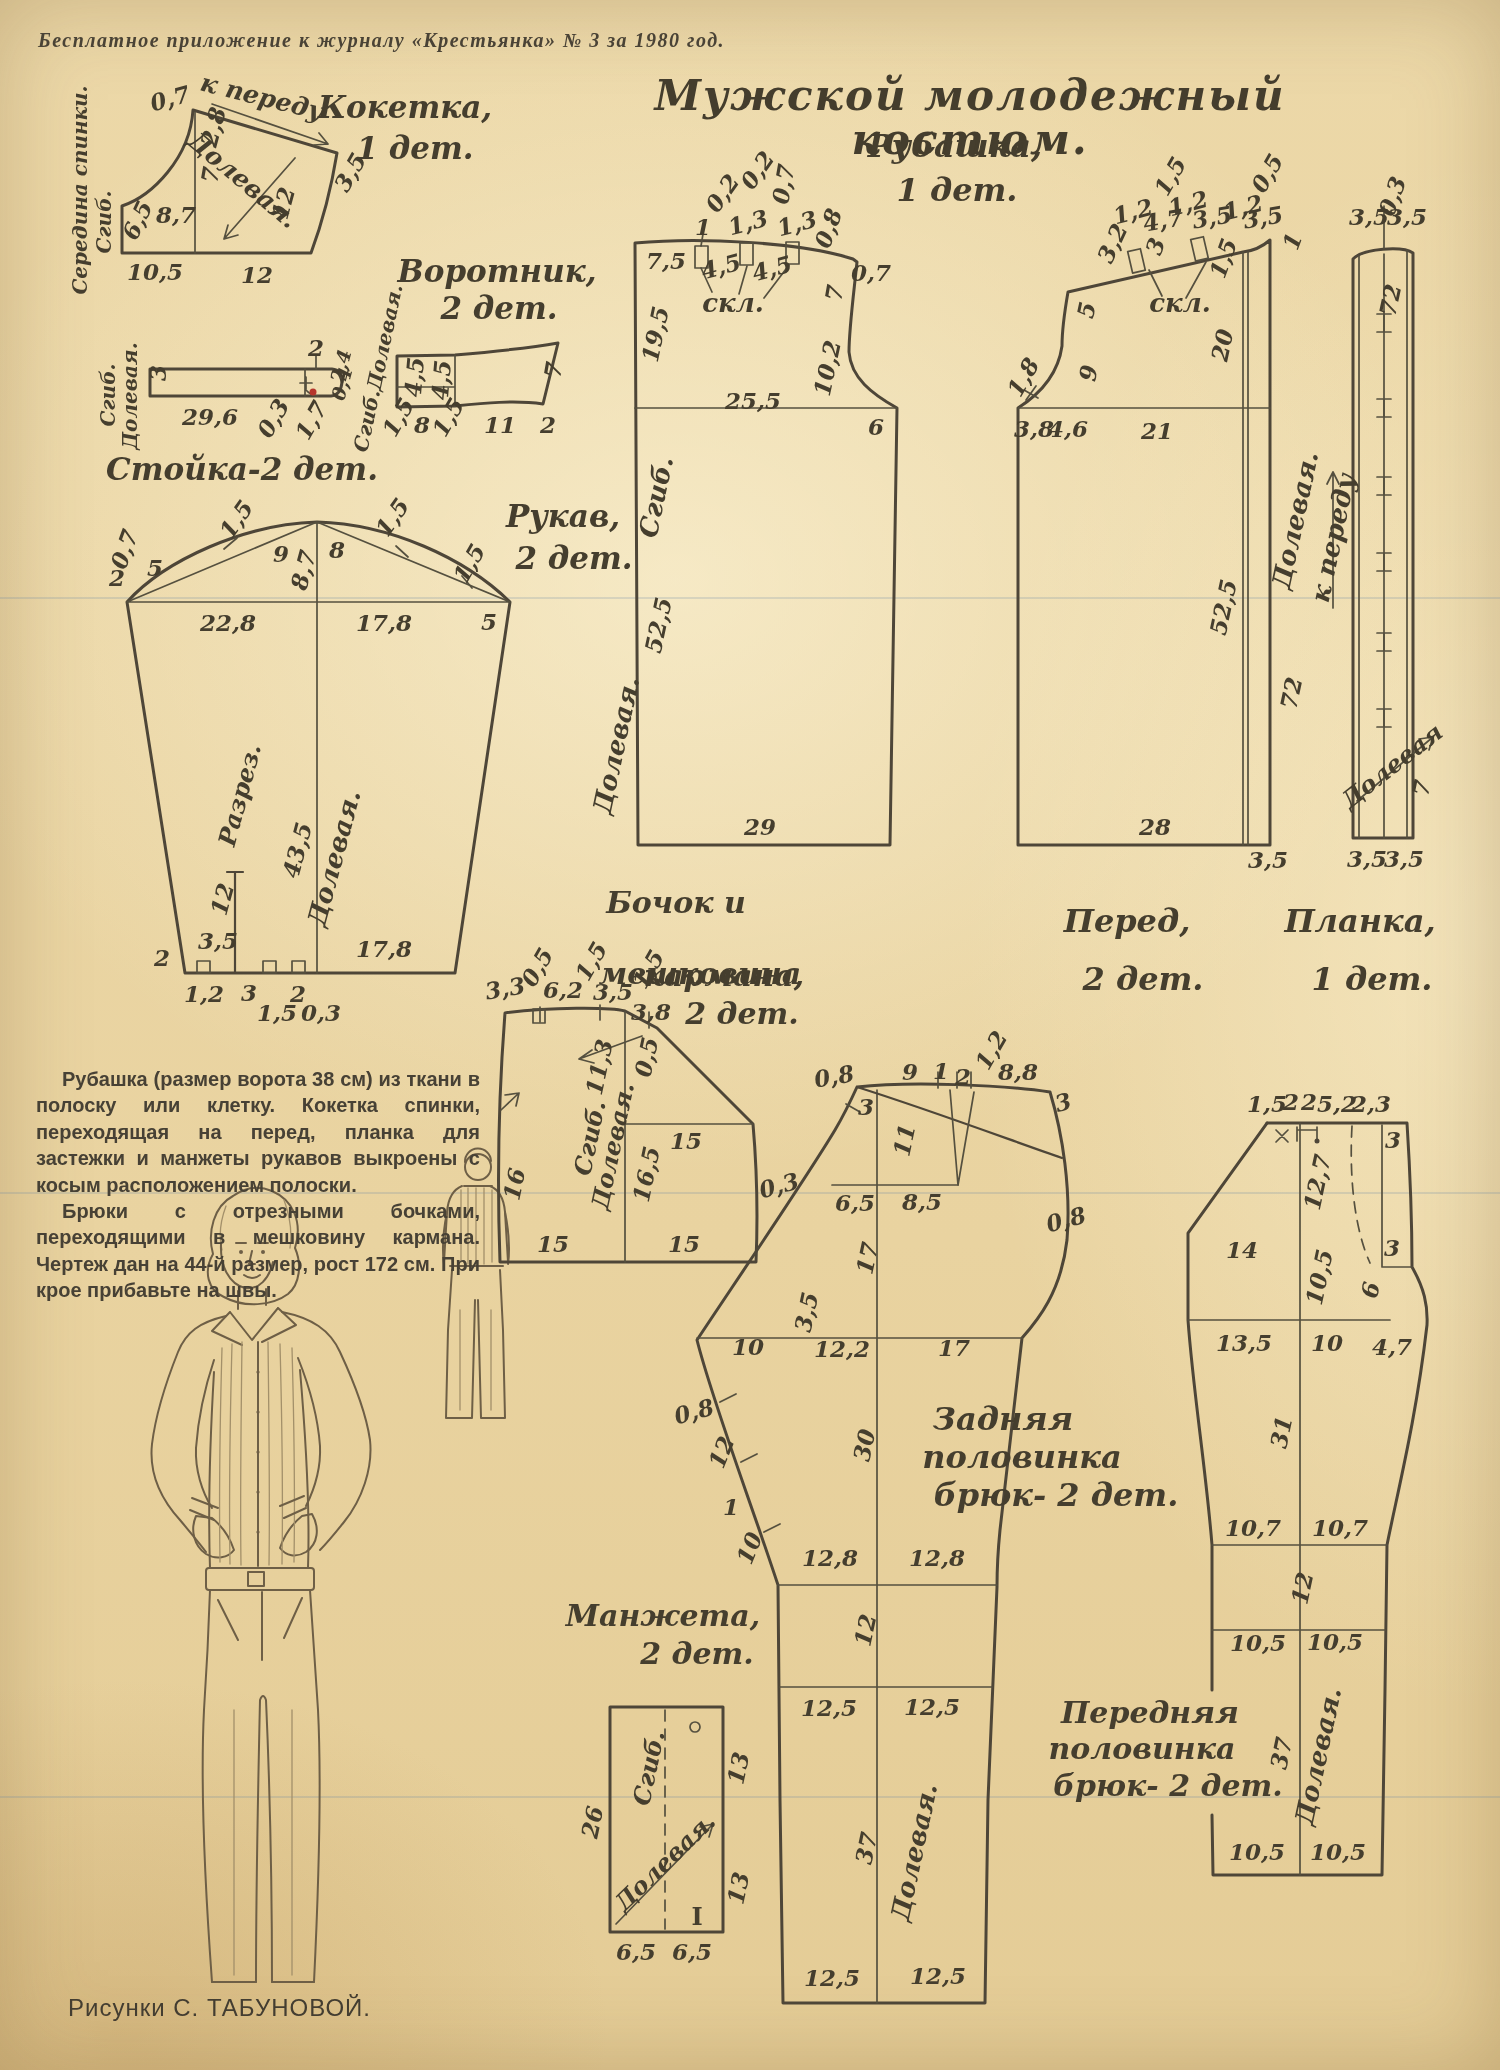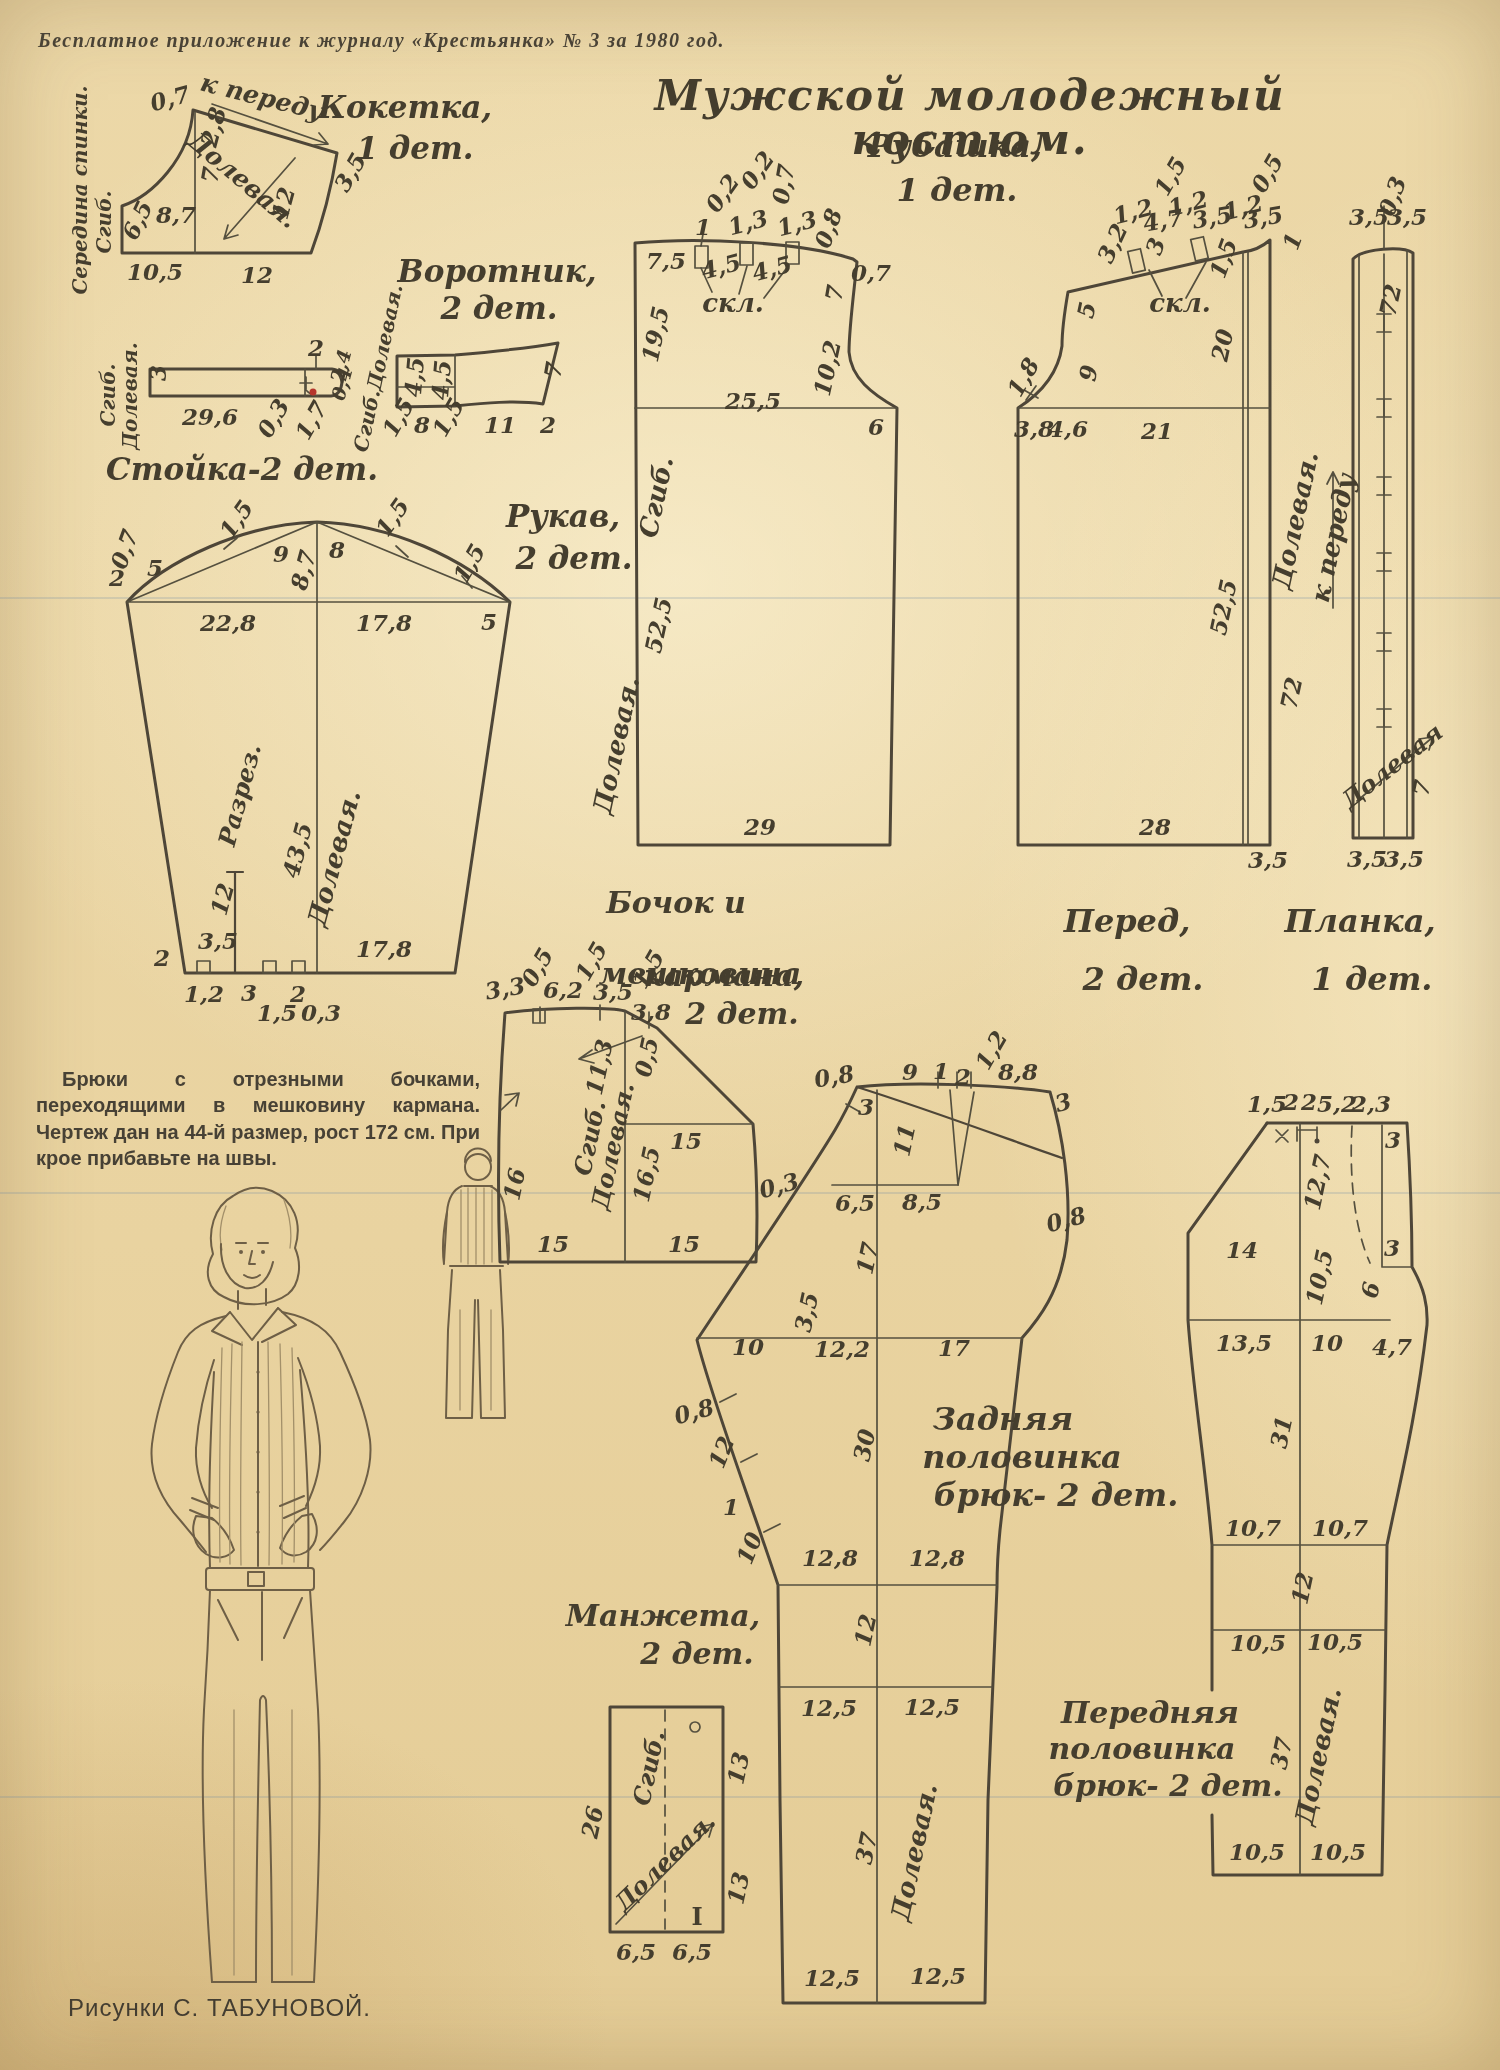--- a/index.html
+++ b/index.html
@@ -393,17 +393,18 @@
       <span class="lbl" style="left: 1258px; top: 1642px; font-size: 23px; transform: translate(-50%, -50%) rotate(0deg);">10,5</span>
       <span class="lbl" style="left: 1335px; top: 1641px; font-size: 23px; transform: translate(-50%, -50%) rotate(0deg);">10,5</span>
       <span class="lbl" style="left: 1257px; top: 1851px; font-size: 23px; transform: translate(-50%, -50%) rotate(0deg);">10,5</span>
       <span class="lbl" style="left: 1338px; top: 1851px; font-size: 23px; transform: translate(-50%, -50%) rotate(0deg);">10,5</span>
       <span class="lbl" style="left: 636px; top: 1951px; font-size: 23px; transform: translate(-50%, -50%) rotate(0deg);">6,5</span>
       <span class="lbl" style="left: 692px; top: 1951px; font-size: 23px; transform: translate(-50%, -50%) rotate(0deg);">6,5</span>
       <span class="lbl mark" style="left: 697px; top: 1917px; font-size: 24px; transform: translate(-50%, -50%) rotate(0deg);">I</span>
     </div>
 
   <div class="desc">
+    <p>Рубашка (размер ворота 38 см) из ткани в полоску или клетку. Кокетка спинки, переходящая на перед, планка для застежки и манжеты рукавов выкроены с косым расположением полоски.</p>
     <p>Брюки с отрезными бочками, переходящими в мешковину кармана. Чертеж дан на 44-й размер, рост 172 см. При крое прибавьте на швы.</p>
   </div>
 
   <div class="credit">Рисунки С. ТАБУНОВОЙ.</div>
 </div>
 
 </body></html>

